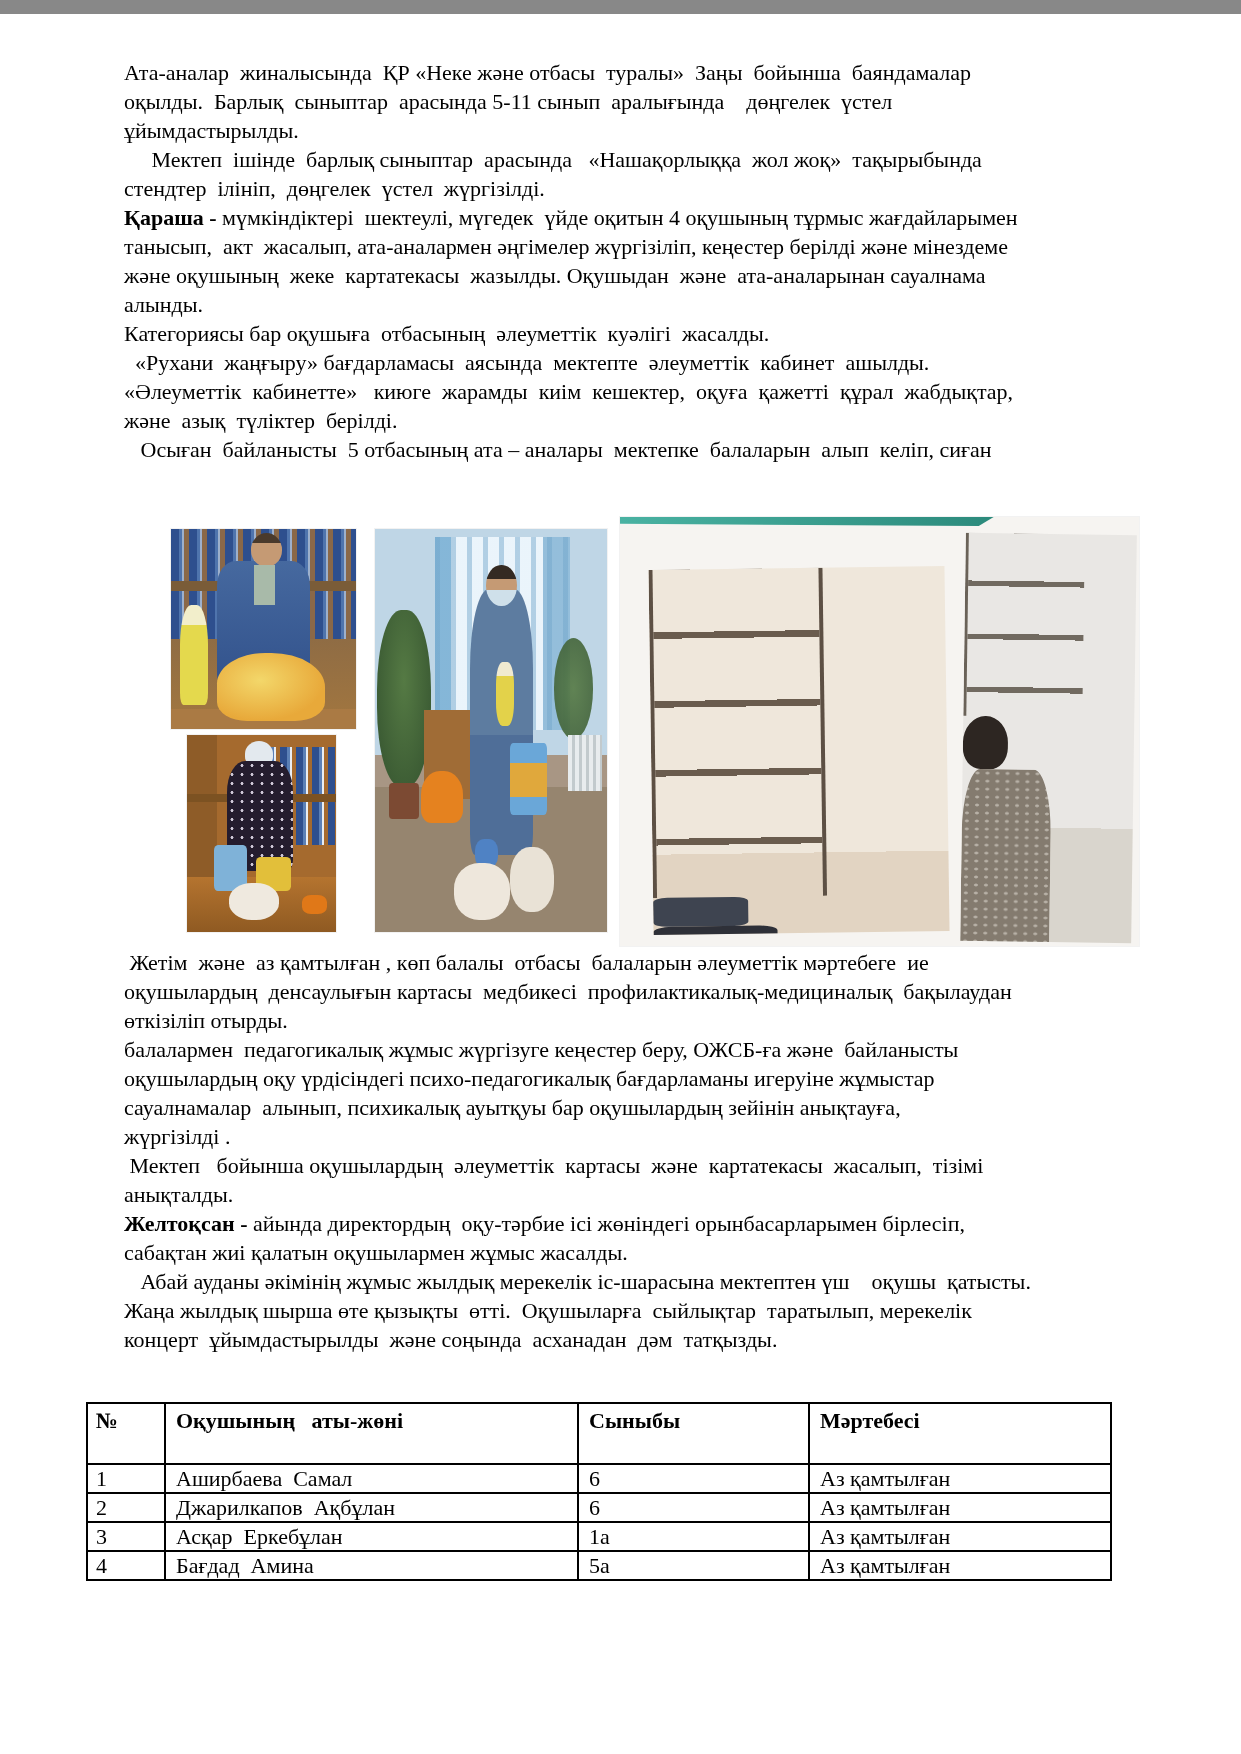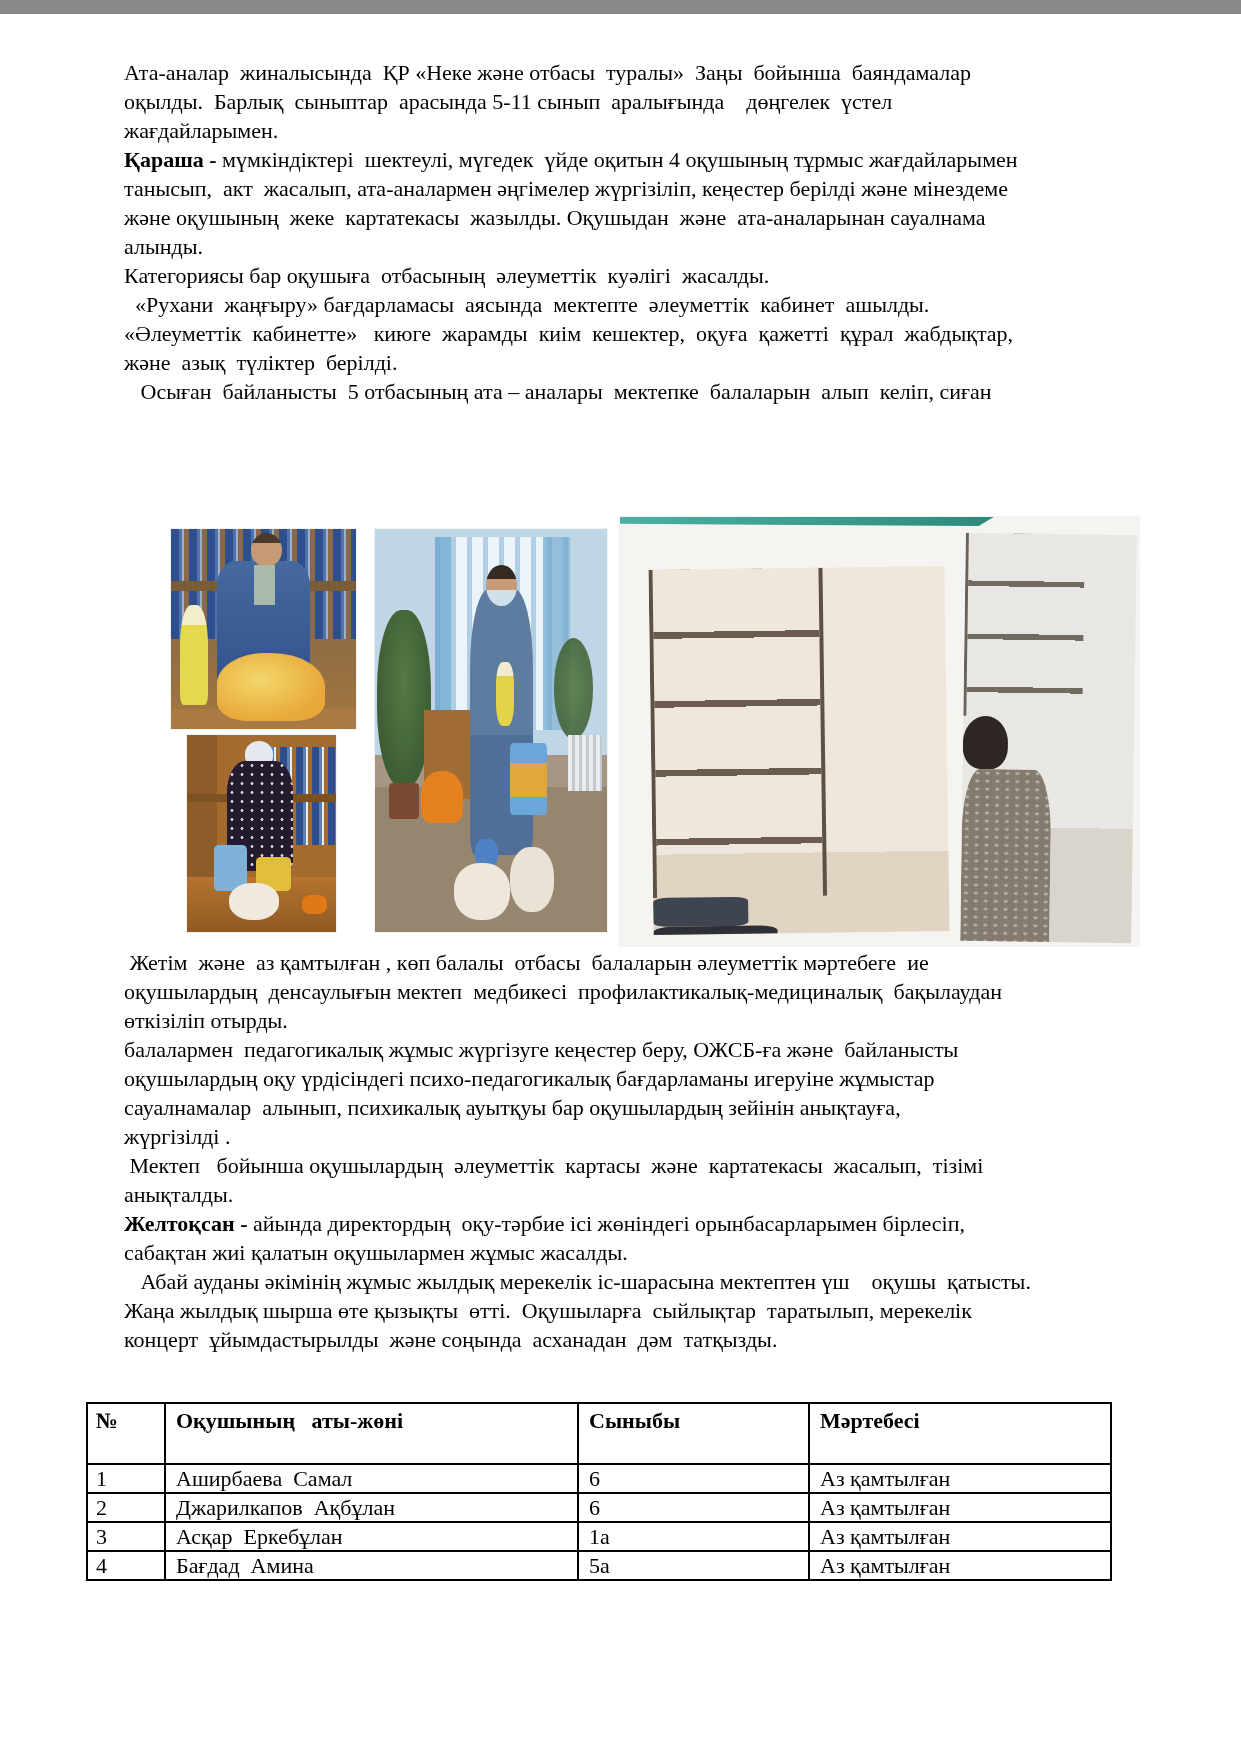--- a/index.html
+++ b/index.html
@@ -109,21 +109,25 @@
 </style>
 </head>
 <body>
 
 <div class="page">
 
   <div class="textblock" id="text1">
       <div>
         <div class="line"><span>Ата-аналар  жиналысында  ҚР «Неке және отбасы  туралы»  Заңы  бойынша  баяндамалар</span></div>
         <div class="line"><span>оқылды.  Барлық  сыныптар  арасында 5-11 сынып  аралығында    дөңгелек  үстел</span></div>
-        <div class="line"><span>жағдайларымен.</span></div>
+        <div class="line"><span>ұйымдастырылды.</span></div>
+      </div>
+      <div>
+        <div class="line"><span>     Мектеп  ішінде  барлық сыныптар  арасында   «Нашақорлыққа  жол жоқ»  тақырыбында</span></div>
+        <div class="line"><span>стендтер  ілініп,  дөңгелек  үстел  жүргізілді.</span></div>
       </div>
       <div>
         <div class="line"><span class="bold">Қараша - </span><span>мүмкіндіктері  шектеулі, мүгедек  үйде оқитын 4 оқушының тұрмыс жағдайларымен</span></div>
         <div class="line"><span>танысып,  акт  жасалып, ата-аналармен әңгімелер жүргізіліп, кеңестер берілді және мінездеме</span></div>
         <div class="line"><span>және оқушының  жеке  картатекасы  жазылды. Оқушыдан  және  ата-аналарынан сауалнама</span></div>
         <div class="line"><span>алынды.</span></div>
       </div>
       <div>
         <div class="line"><span>Категориясы бар оқушыға  отбасының  әлеуметтік  куәлігі  жасалды.</span></div>
       </div>
@@ -192,21 +196,21 @@
       <div class="rack2"></div>
       <div class="hair3"></div>
       <div class="cardigan"></div>
 
     </div>
   </div>
 
   <div class="textblock" id="text2">
       <div>
         <div class="line"><span> Жетім  және  аз қамтылған , көп балалы  отбасы  балаларын әлеуметтік мәртебеге  ие</span></div>
-        <div class="line"><span>оқушылардың  денсаулығын мектеп  медбикесі  профилактикалық-медициналық  бақылаудан</span></div>
+        <div class="line"><span>оқушылардың  денсаулығын картасы  медбикесі  профилактикалық-медициналық  бақылаудан</span></div>
         <div class="line"><span>өткізіліп отырды.</span></div>
       </div>
       <div>
         <div class="line"><span>балалармен  педагогикалық жұмыс жүргізуге кеңестер беру, ОЖСБ-ға және  байланысты</span></div>
         <div class="line"><span>оқушылардың оқу үрдісіндегі психо-педагогикалық бағдарламаны игеруіне жұмыстар</span></div>
         <div class="line"><span>сауалнамалар  алынып, психикалық ауытқуы бар оқушылардың зейінін анықтауға,</span></div>
         <div class="line"><span>жүргізілді .</span></div>
       </div>
       <div>
         <div class="line"><span> Мектеп   бойынша оқушылардың  әлеуметтік  картасы  және  картатекасы  жасалып,  тізімі</span></div>

